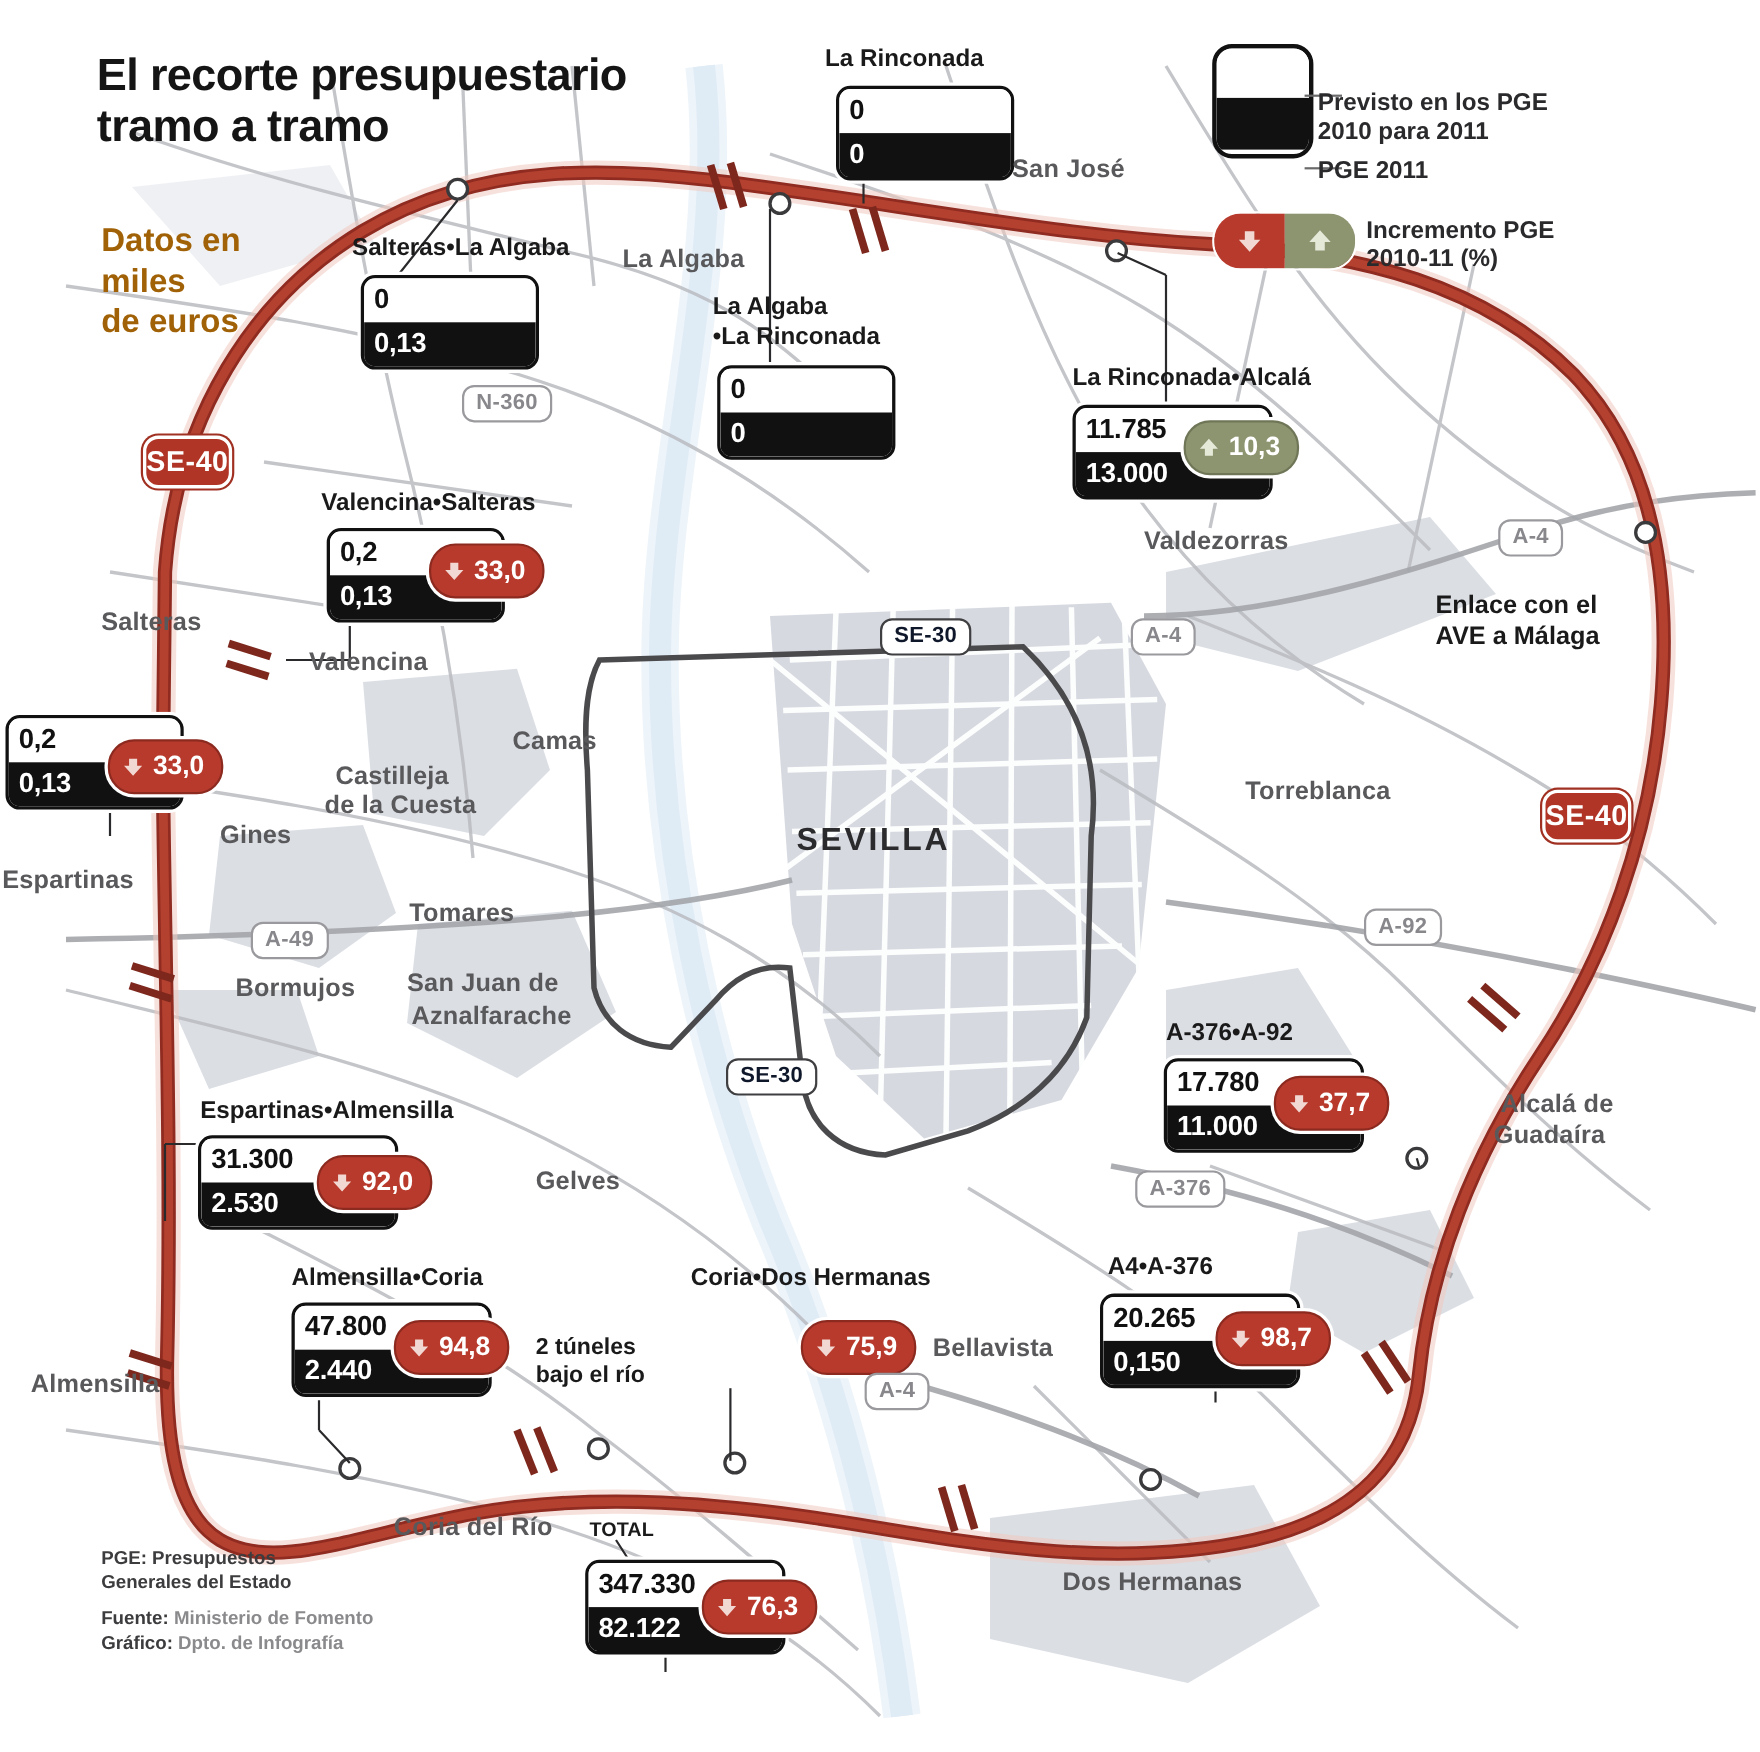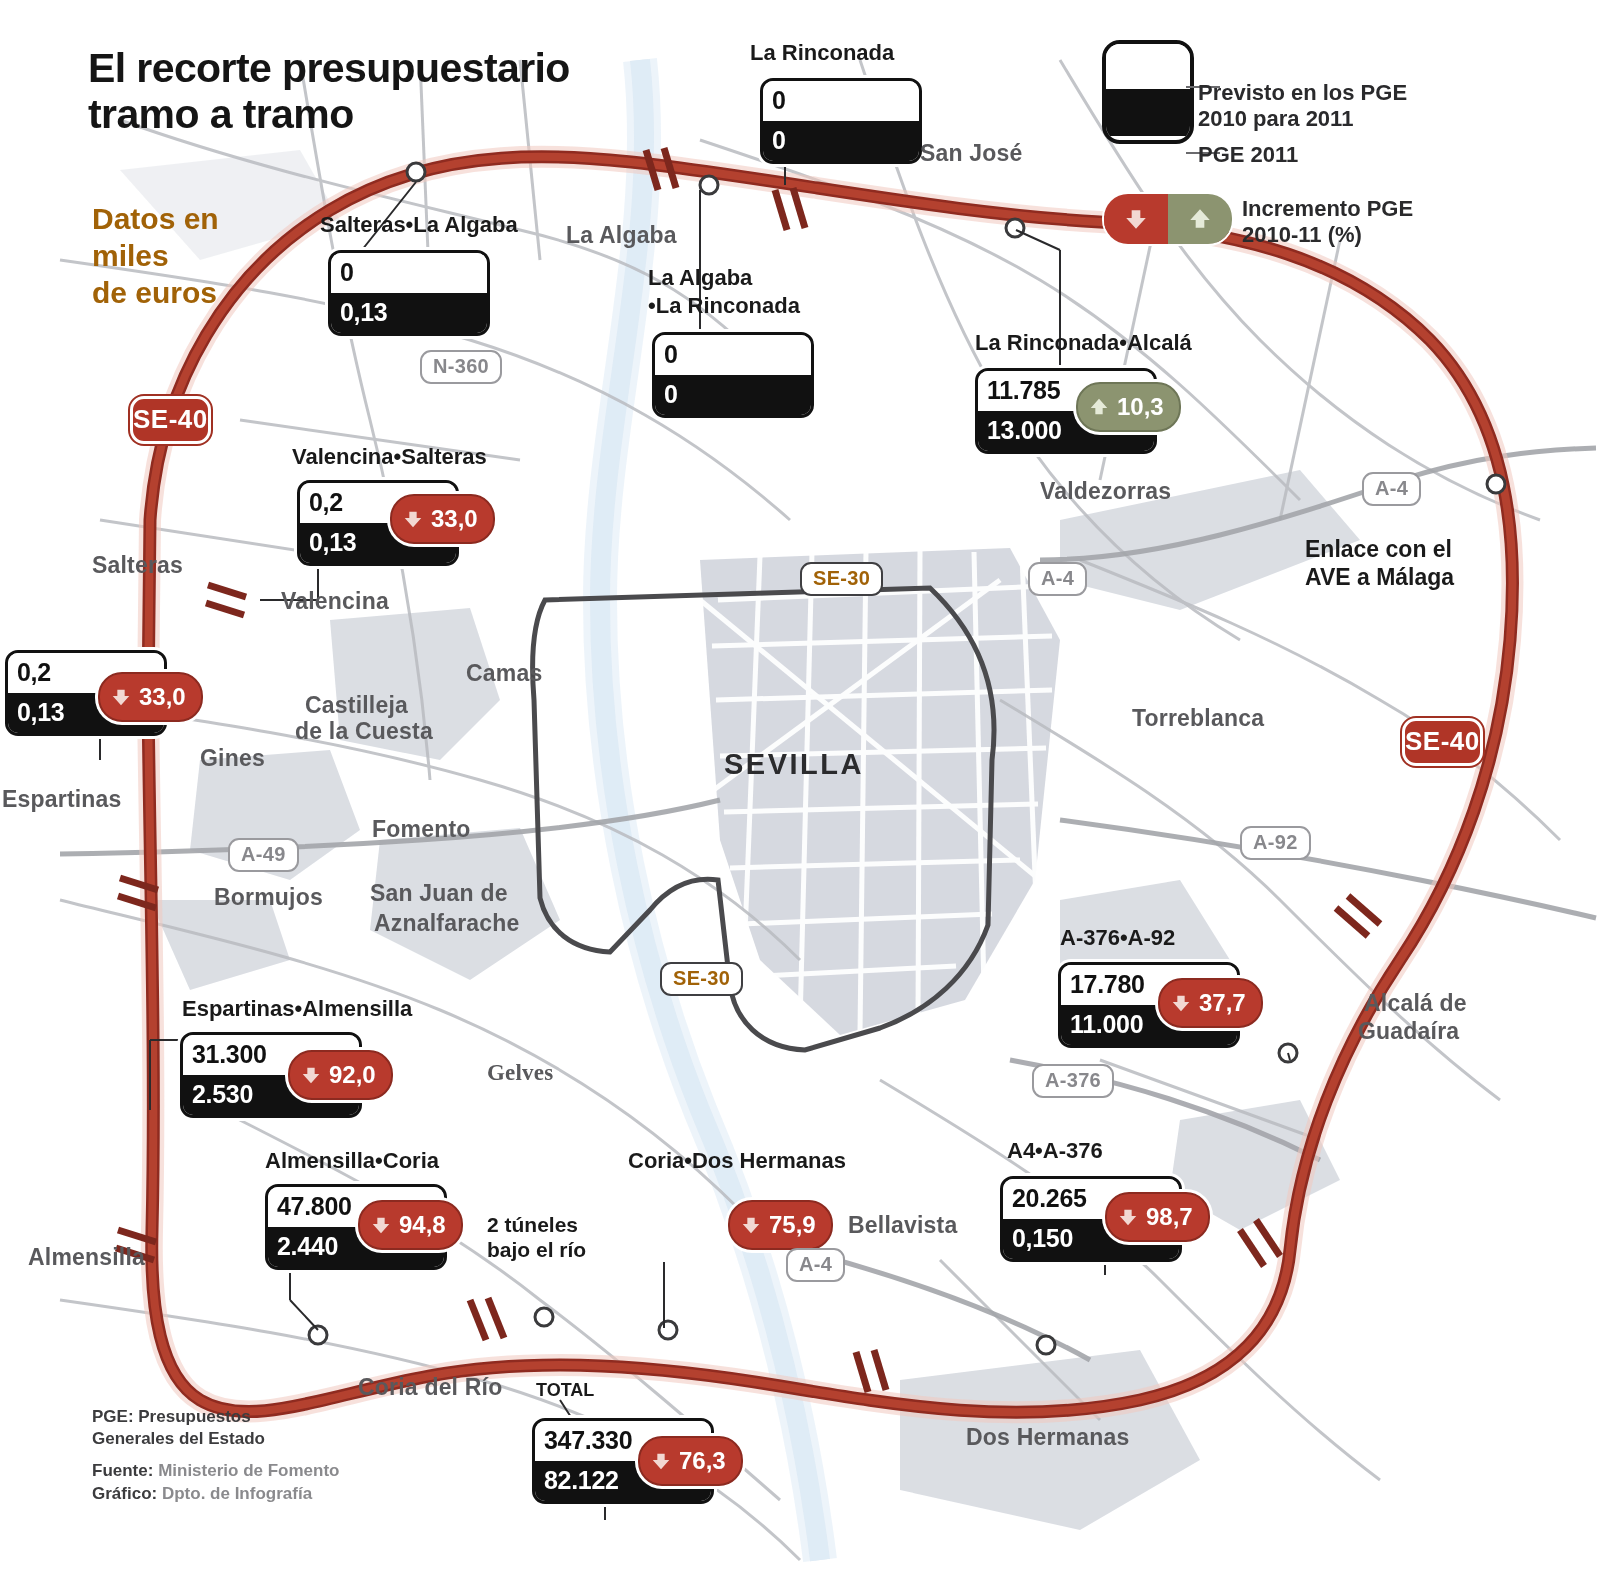--- a/index.html
+++ b/index.html
@@ -38,21 +38,21 @@
   .pill{position:absolute;display:flex;align-items:center;gap:7px;height:46px;padding:0 15px 0 10px;
         border-radius:24px;color:#fff;font-size:24px;font-weight:700;
         box-shadow:0 0 0 3px #fff;}
   .pill.down{background:#b83a2d;border:2px solid #8c2a20;}
   .pill.up{background:#8c9470;border:2px solid #6e7657;}
   .pill .ar{width:22px;height:22px;display:block;}
 
   
   .shield{position:absolute;border:2px solid #9a9a9e;border-radius:11px;background:#fff;
           color:#88888c;font-size:20px;font-weight:700;padding:3px 11px 4px;letter-spacing:.3px;}
-  .shield.dk{border-color:#3f3f42;color:#a16207;}
+  .shield.dk{border-color:#3f3f42;color:#0f172a;}
   .se40{position:absolute;background:#b03527;border:3px solid #fff;border-radius:14px;color:#fff;
         font-size:26px;font-weight:700;padding:5px 0 6px;letter-spacing:.5px;
         box-shadow:0 0 0 2px #a03022;}
 
   
   .legend{position:absolute;left:1102px;top:40px;}
   .lgbox{position:absolute;left:0;top:0;width:84px;height:96px;border:4px solid #111;border-radius:18px;overflow:hidden;background:#fff;}
   .lgbox .h1{height:45px;background:#fff;}
   .lgbox .h2{height:47px;background:#111;}
   .lgtxt1{position:absolute;left:96px;top:40px;font-size:22px;font-weight:700;color:#2a2a2c;line-height:1.2;white-space:nowrap;}
@@ -399,27 +399,27 @@
       <div class="town" style="left: 1040px; top: 478px;">Valdezorras</div>
       <div class="town" style="left: 92px; top: 552px;">Salteras</div>
       <div class="town" style="left: 281px; top: 588px;">Valencina</div>
       <div class="town" style="left: 466px; top: 660px;">Camas</div>
       <div class="town" style="left: 305px; top: 692px;">Castilleja</div>
       <div class="town" style="left: 295px; top: 718px;">de la Cuesta</div>
       <div class="town" style="left: 200px; top: 745px;">Gines</div>
       <div class="town" style="left: 1132px; top: 705px;">Torreblanca</div>
       <div class="town big" style="left: 724px; top: 748px;">SEVILLA</div>
       <div class="town" style="left: 2px; top: 786px;">Espartinas</div>
-      <div class="town" style="left: 372px; top: 816px;">Fomento</div>
+      <div class="town" style="left: 372px; top: 816px;">Tomares</div>
       <div class="town" style="left: 214px; top: 884px;">Bormujos</div>
       <div class="town" style="left: 370px; top: 880px;">San Juan de</div>
       <div class="town" style="left: 374px; top: 910px;">Aznalfarache</div>
       <div class="town" style="left: 1364px; top: 990px;">Alcalá de</div>
       <div class="town" style="left: 1358px; top: 1018px;">Guadaíra</div>
-      <div class="town" style="left: 487px; top: 1060px; font-family: Liberation Serif, serif;">Gelves</div>
+      <div class="town" style="left: 487px; top: 1060px;">Gelves</div>
       <div class="town" style="left: 848px; top: 1212px;">Bellavista</div>
       <div class="town" style="left: 28px; top: 1244px;">Almensilla</div>
       <div class="town" style="left: 358px; top: 1374px;">Coria del Río</div>
       <div class="town" style="left: 966px; top: 1424px;">Dos Hermanas</div>
     </div>
   <div id="shields-layer">
       <div class="shield" style="left: 420px; top: 350px;">N-360</div>
       <div class="shield dk" style="left: 800px; top: 562px;">SE-30</div>
       <div class="shield" style="left: 1028px; top: 562px;">A-4</div>
       <div class="shield" style="left: 1362px; top: 472px;">A-4</div>

